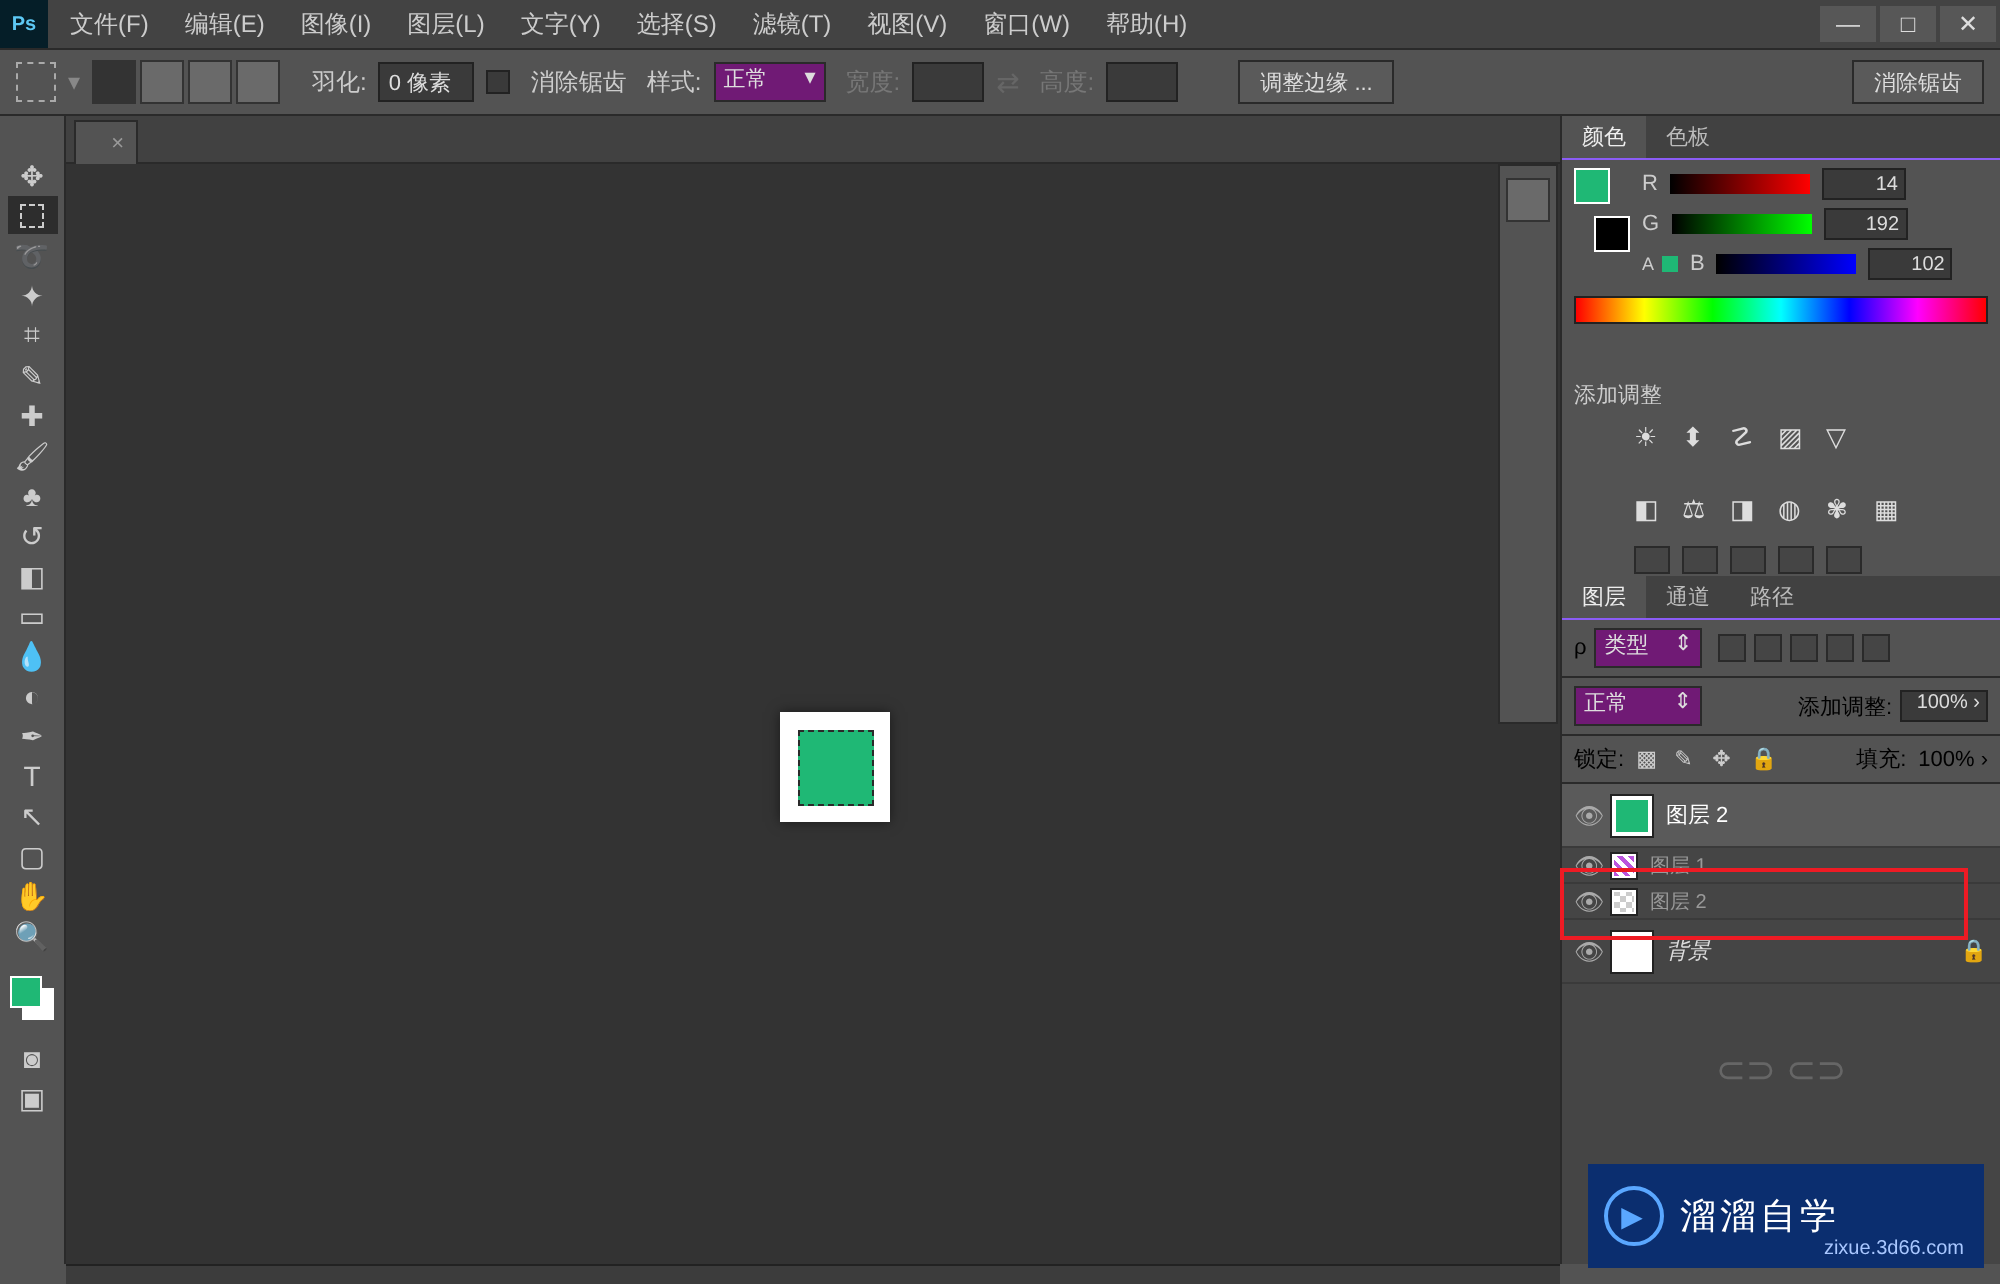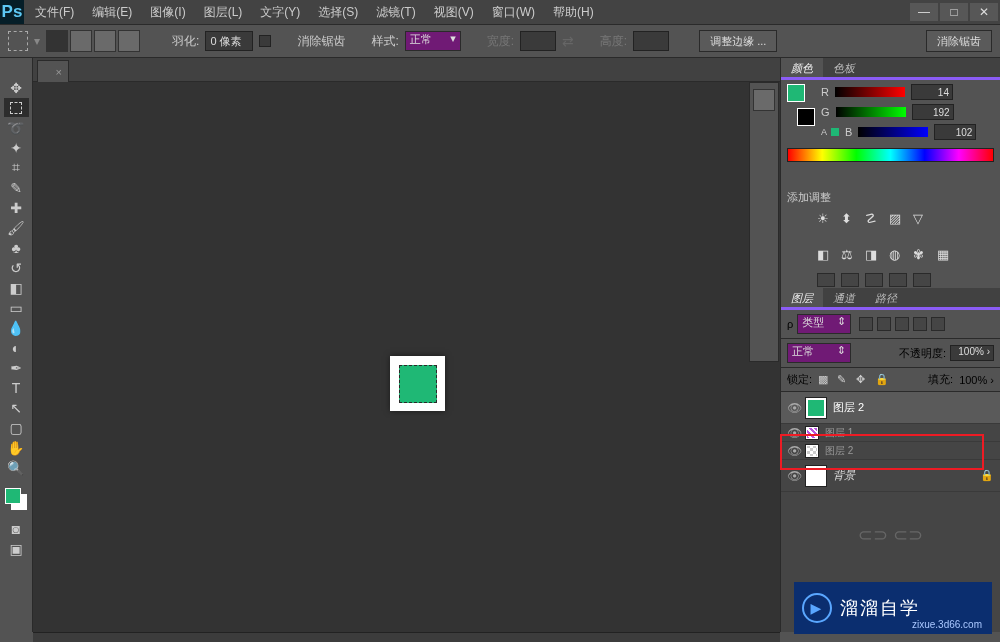--- a/index.html
+++ b/index.html
@@ -1,31 +1,31 @@
 <!DOCTYPE html>
 <html><head>
 <meta charset="utf-8">
 <style>
 * { margin: 0; padding: 0; box-sizing: border-box; font-family: "Microsoft YaHei", sans-serif; user-select: none; }
 body { width: 1000px; height: 642px; background: #535353; overflow: hidden; position: relative; }
 
 
 .titlebar { height: 24px; background: #434343; display: flex; align-items: center; }
-.ps-logo { width: 24px; height: 24px; background: #051e28; color: #5dc8f4; font-weight: bold; font-size: 17px; display: flex; align-items: center; justify-content: center; }
+.ps-logo { width: 24px; height: 24px; background: #051e28; color: #5dc8f4; font-weight: bold; font-size: 10px; display: flex; align-items: center; justify-content: center; }
 .menubar { display: flex; flex: 1; gap: 4px; padding-left: 4px; }
 .menu-item { color: #ccc; font-size: 12px; padding: 2px 7px; cursor: default; }
 .win-controls { display: flex; gap: 2px; margin-right: 2px; }
 .win-btn { width: 28px; height: 18px; background: #575757; color: #ddd; font-size: 12px; display: flex; align-items: center; justify-content: center; }
 
 
 .optionsbar { height: 34px; background: #535353; border-top: 1px solid #2a2a2a; border-bottom: 1px solid #2a2a2a; display: flex; align-items: center; padding: 0 8px; font-size: 12px; color: #ccc; gap: 6px; }
 .opt-icon { width: 20px; height: 20px; background: #6a6a6a; border: 1px solid #333; }
 .opt-iconset { display: flex; gap: 2px; margin-right: 6px; }
 .opt-iconset .opt-icon { width: 22px; height: 22px; }
-.opt-label { margin-left: 20px; }
+.opt-label { margin-left: 4px; }
 .opt-input { background: #3a3a3a; border: 1px solid #222; color: #ddd; width: 48px; height: 20px; font-size: 11px; padding: 0 4px; }
 .opt-select { background: #701a75; border: 1px solid #2a2a2a; color: #ddd; height: 20px; font-size: 11px; width: 56px; padding: 0 4px; }
 .opt-btn { background: #5a5a5a; border: 1px solid #2a2a2a; color: #ddd; height: 22px; font-size: 11px; padding: 0 10px; }
 .opt-checkbox { width: 12px; height: 12px; background: #3a3a3a; border: 1px solid #222; }
 .essentials { background: #5a5a5a; border: 1px solid #2a2a2a; color: #ddd; height: 22px; font-size: 11px; padding: 0 10px; position: absolute; right: 8px; }
 
 
 .tools { position: absolute; left: 0; top: 58px; width: 33px; bottom: 10px; background: #535353; border-right: 1px solid #2a2a2a; display: flex; flex-direction: column; align-items: center; padding-top: 20px; gap: 1px; }
 .tool { width: 25px; height: 19px; display: flex; align-items: center; justify-content: center; color: #ccc; font-size: 14px; cursor: default; position: relative; }
 .tool.sel { background: #2d2d2d; }
@@ -41,21 +41,21 @@
 
 .canvas { position: absolute; left: 33px; top: 82px; right: 220px; bottom: 10px; background: #333333; }
 .artboard { position: absolute; left: 357px; top: 274px; width: 55px; height: 55px; background: #fff; box-shadow: 0 0 6px rgba(0,0,0,.5); display: flex; align-items: center; justify-content: center; }
 .artboard .fill { width: 38px; height: 38px; background: #1fb875; border: 1px dashed #2a2a2a; }
 
 
 .rightcol { position: absolute; right: 0; top: 58px; width: 220px; bottom: 10px; background: #535353; border-left: 1px solid #2a2a2a; display: flex; flex-direction: column; }
 .collapse-dock { position: absolute; right: 221px; top: 82px; width: 30px; height: 280px; background: #535353; border: 1px solid #2a2a2a; display: flex; flex-direction: column; align-items: center; padding-top: 6px; gap: 6px; }
 .collapse-btn { width: 22px; height: 22px; background: #6a6a6a; border: 1px solid #333; }
 
-.panel-tabs { height: 22px; background: #414141; display: flex; border-bottom: 3px solid #8b5cf6; font-style: italic; }
+.panel-tabs { height: 22px; background: #414141; display: flex; border-bottom: 1px solid #8b5cf6; }
 .ptab { color: #bbb; font-size: 11px; padding: 3px 10px; }
 .ptab.act { background: #535353; color: #eee; }
 .panel-body { background: #535353; padding: 4px 6px; font-size: 11px; color: #ccc; }
 
 
 .color-panel .row { display: flex; align-items: center; gap: 6px; margin-bottom: 4px; }
 .color-panel .swatch-block { width: 28px; height: 42px; position: relative; }
 .color-panel .swatch-block .fg { position: absolute; left: 0; top: 0; width: 18px; height: 18px; border: 1px solid #fff; background: #1fb875; }
 .color-panel .swatch-block .bg { position: absolute; right: 0; bottom: 0; width: 18px; height: 18px; border: 1px solid #fff; background: #000; }
 .slider-track { height: 10px; width: 70px; background: linear-gradient(90deg,#000,#f00); position: relative; }
@@ -274,21 +274,21 @@
       <div class="layer-filter-icons">
         <div class="fi"></div>
         <div class="fi"></div>
         <div class="fi"></div>
         <div class="fi"></div>
         <div class="fi"></div>
       </div>
     </div>
     <div class="layer-opts2">
       <div class="opt-select" style="width:64px"><span>正常</span> <span style="float:right">⇕</span></div>
-      <span class="rlabel">不透明度:</span>
+      <span class="rlabel">添加调整:</span>
       <div class="pct"><span>100%</span> ›</div>
     </div>
     <div class="layer-lock">
       <span>锁定:</span>
       <div class="lock-icons">
         <div>▩</div>
         <div>✎</div>
         <div>✥</div>
         <div>🔒</div>
       </div>

